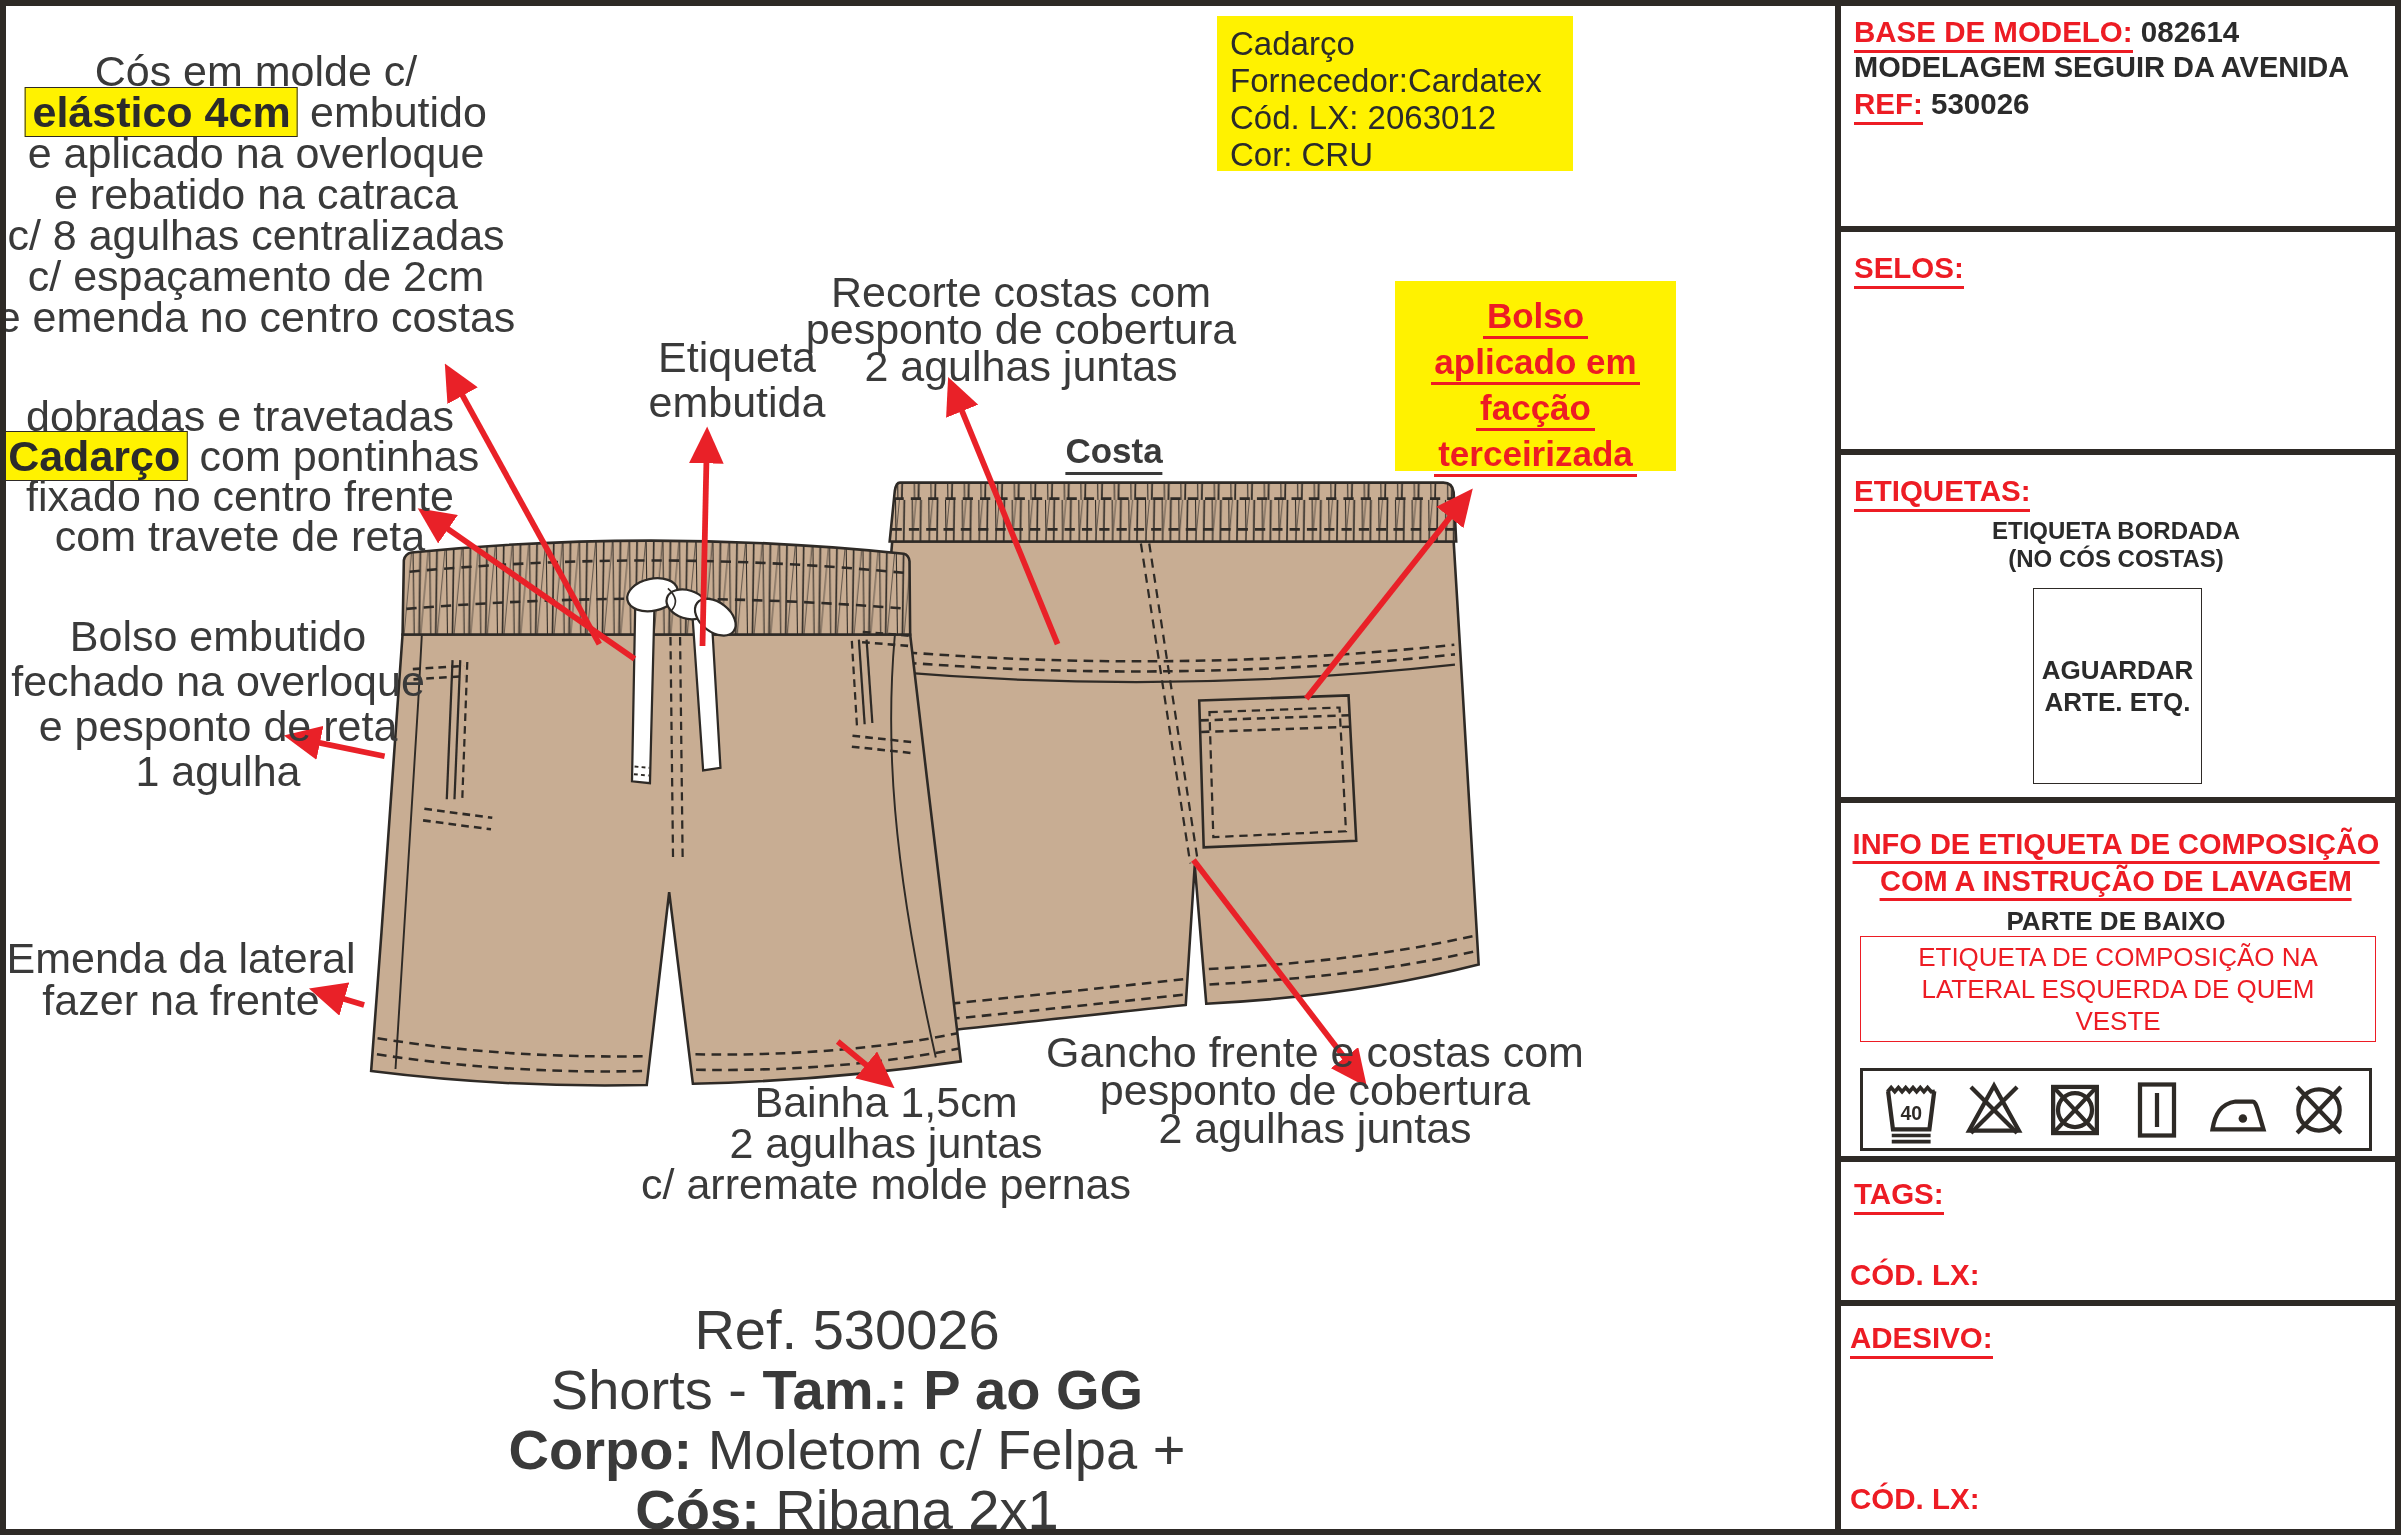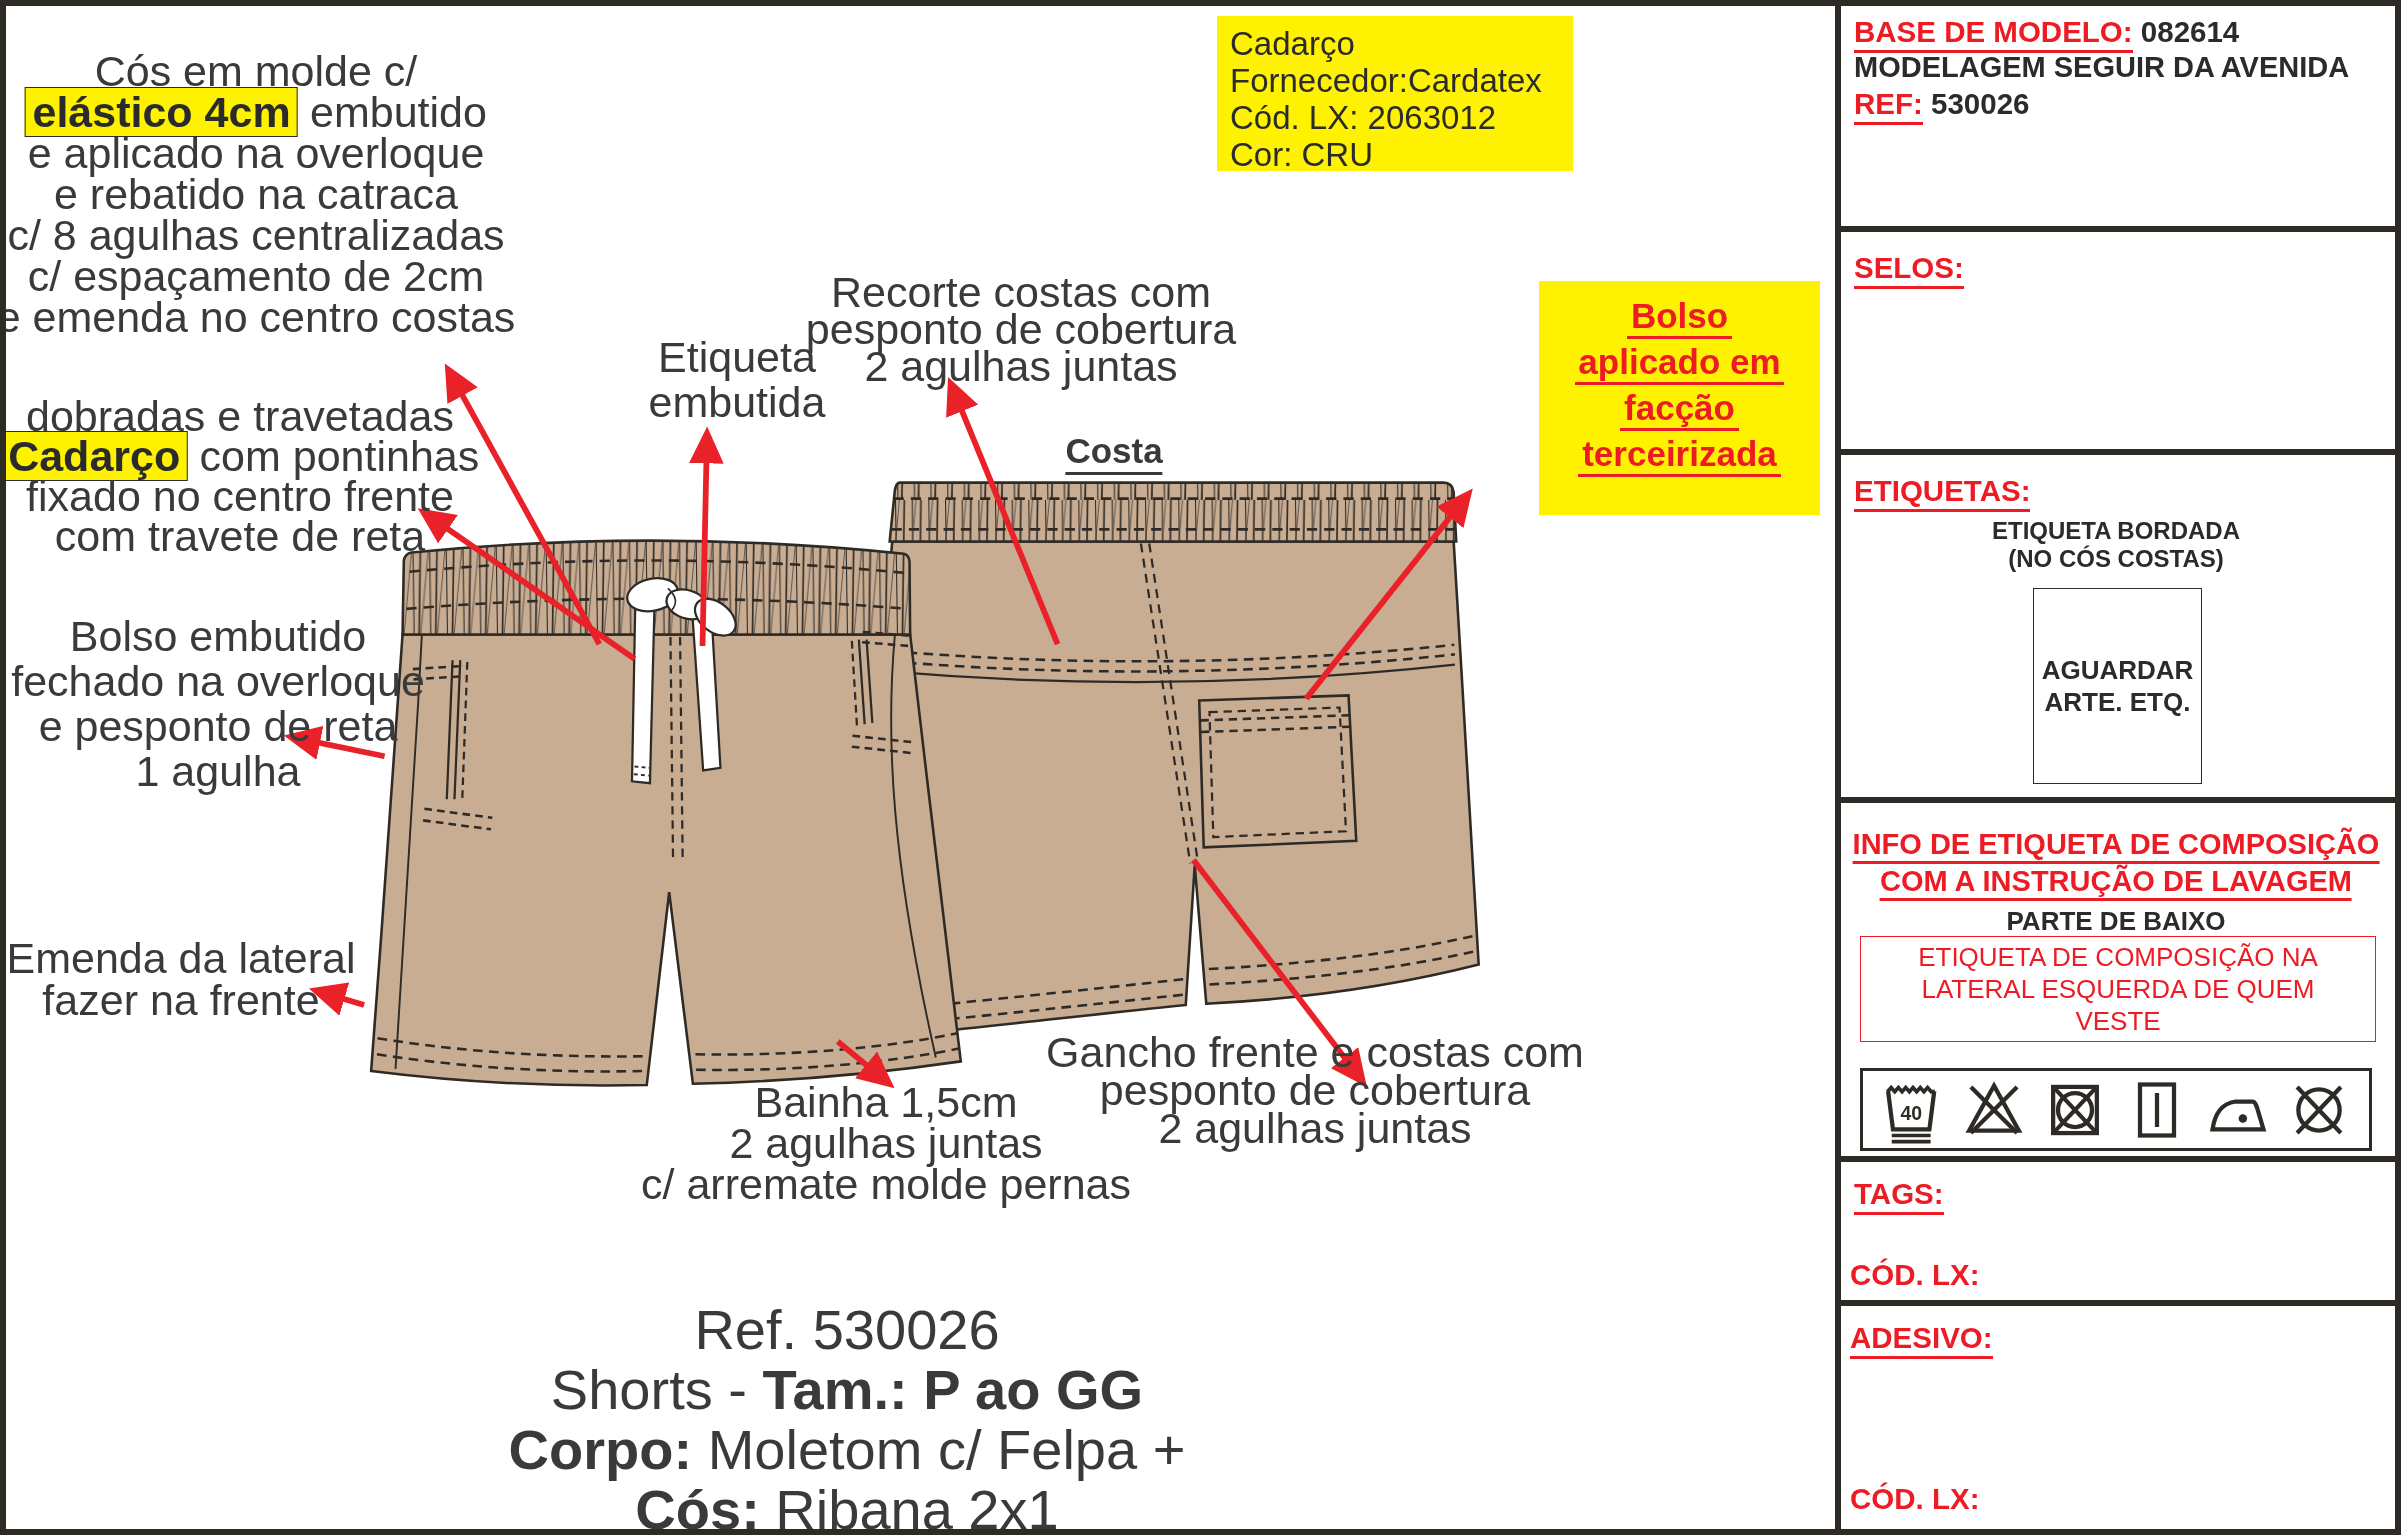--- a/index.html
+++ b/index.html
@@ -9,21 +9,21 @@
   }
   .frame{position:absolute;inset:0;border:6.4px solid #2E2A26;z-index:60;pointer-events:none;}
   .art{position:absolute;left:0;top:0;width:2401px;height:1535px;}
   
   .callout{position:absolute;color:#3a3a3a;font-size:43px;line-height:41px;text-align:center;white-space:nowrap;transform:translateX(-50%);z-index:20;}
   .hl{background:#FFF200;border:1.9px solid #2E2A26;font-weight:bold;color:#2b2b2b;padding:0 6.4px;}
   .costa{position:absolute;transform:translateX(-50%);font-size:35px;font-weight:bold;color:#3a3a3a;z-index:20;}
   .costa span{border-bottom:3.2px solid #3a3a3a;padding-bottom:1.9px;}
   .ybox{position:absolute;background:#FFF200;z-index:20;}
   .ybox.supplier{left:1217px;top:16px;width:356px;height:155px;font-size:33px;line-height:37px;color:#2b2b2b;padding:9px 0 0 13px;box-sizing:border-box;}
-  .ybox.pocketnote{left:1539px;top:281px;width:281px;height:234px;text-align:center;font-size:35px;font-weight:bold;line-height:46px;color:#ED1C24;padding-top:11.5px;box-sizing:border-box;}
+  .ybox.pocketnote{left:1395px;top:281px;width:281px;height:190px;text-align:center;font-size:35px;font-weight:bold;line-height:46px;color:#ED1C24;padding-top:11.5px;box-sizing:border-box;}
   .ybox.pocketnote span{border-bottom:3.2px solid #ED1C24;padding:0 3.8px 1.3px 3.8px;}
   .titleblock{position:absolute;left:847px;top:1300px;transform:translateX(-50%);text-align:center;font-size:56px;line-height:60px;color:#3a3a3a;white-space:nowrap;z-index:20;}
   .titleblock b{font-weight:bold;}
   
   .vdiv{position:absolute;left:1835px;top:0;width:6.4px;height:1535px;background:#2E2A26;z-index:40;}
   .hdiv{position:absolute;left:1835px;width:567px;height:6.4px;background:#2E2A26;z-index:40;}
   .sb-label{position:absolute;font-weight:bold;font-size:29.5px;color:#ED1C24;white-space:nowrap;z-index:20;}
   .sb-label .u{border-bottom:3.2px solid #ED1C24;padding-bottom:1.9px;}
   .sb-label .val{color:#2b2b2b;border-bottom:none;}
   .sb-black{position:absolute;font-weight:bold;font-size:29px;color:#2b2b2b;white-space:nowrap;z-index:20;}

